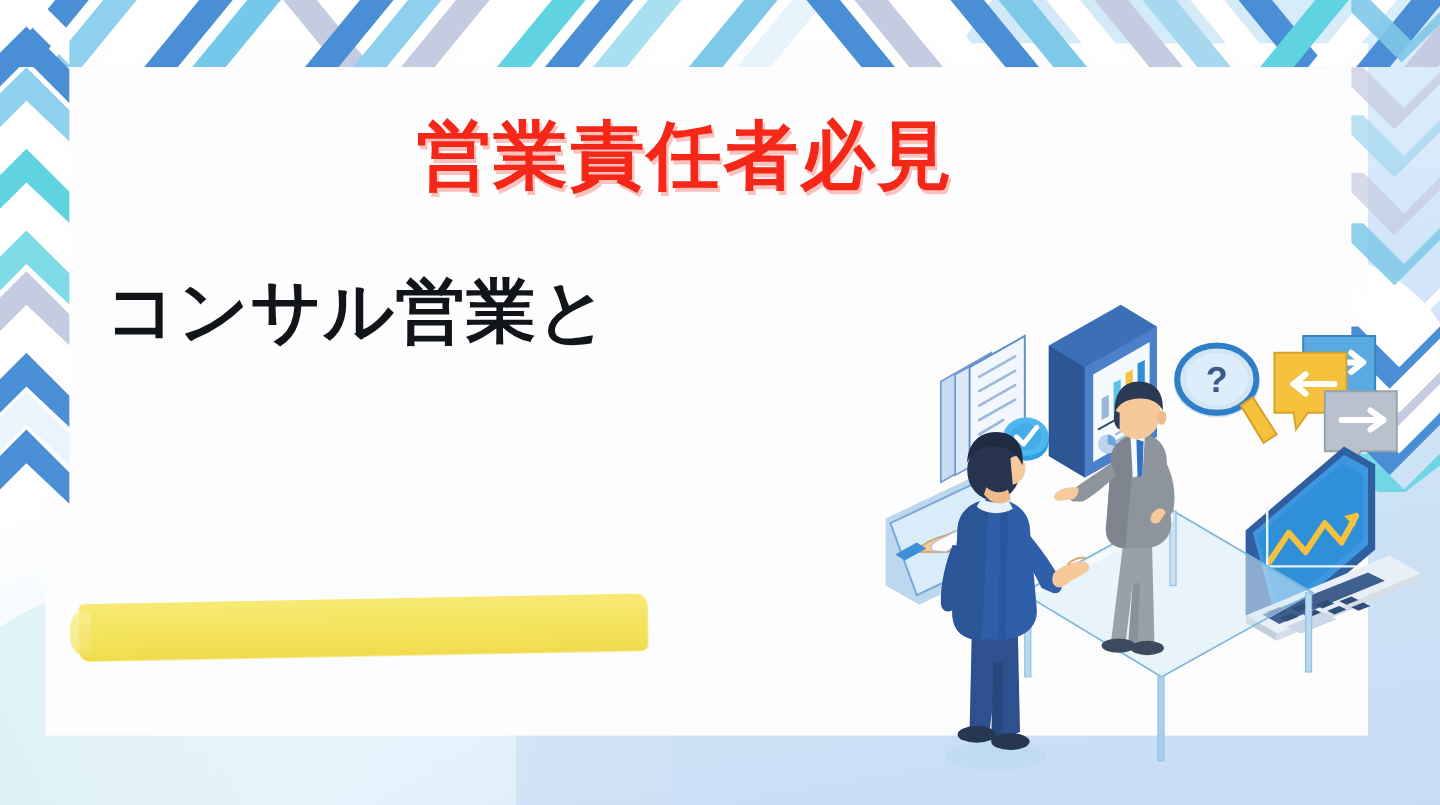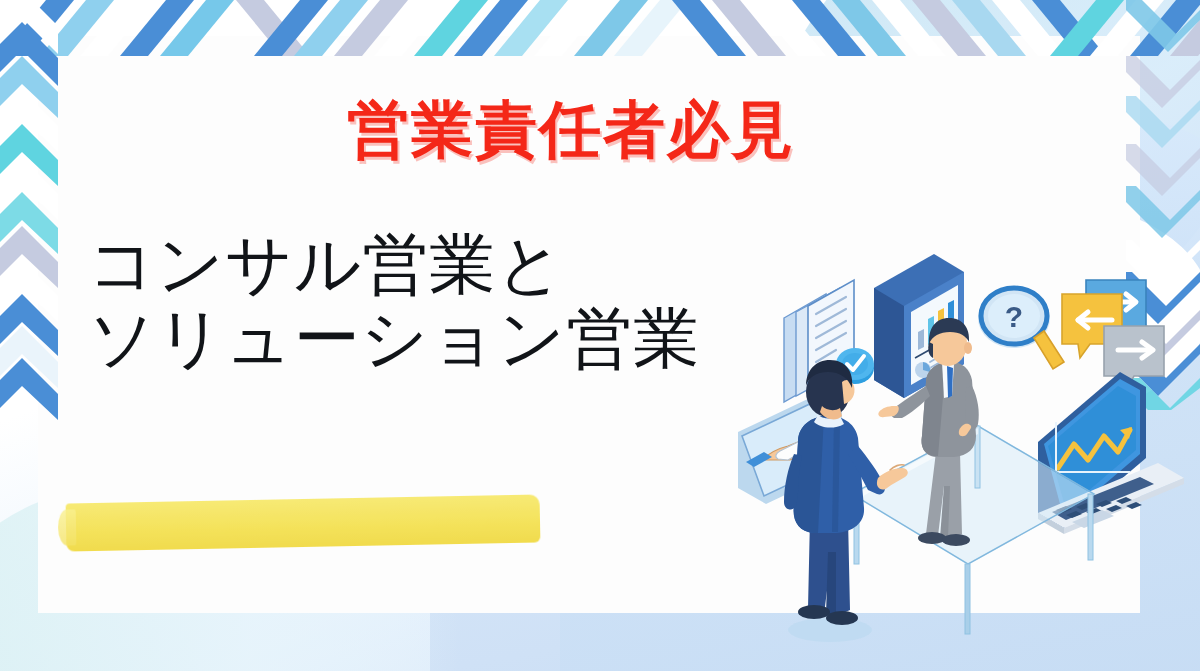--- a/index.html
+++ b/index.html
@@ -69,21 +69,21 @@
 
   
   .red-head{
     position:absolute;left:347px;top:88px;
     font-size:62px;font-weight:700;letter-spacing:2px;color:#f42718;
     text-shadow:2px 3px 0 rgba(244,39,24,.28);
     white-space:nowrap;
   }
   .main-title{
     position:absolute;left:88px;top:228px;width:740px;
-    font-size:66px;font-weight:400;line-height:1.12;color:#111418;
+    font-size:58px;font-weight:700;line-height:1.12;color:#111418;
     letter-spacing:1px;
   }
   .main-title .ln{display:block;white-space:nowrap;}
   .marker{
     position:absolute;left:66px;top:499px;width:474px;height:48px;
     background:linear-gradient(180deg,#f7e96a 0%,#f4e04d 60%,#f0d93f 100%);
     transform:rotate(-1.1deg);
     border-radius:4px 10px 6px 8px;
     opacity:.92;
     filter:blur(.4px);
@@ -192,21 +192,20 @@
       <polygon points="74,378 44,408 14,378 -10,378 32,420 74,388" fill="#5fd4e0" opacity=".85"></polygon>
     </svg>
   </div>
 
   <div class="red-head">営業責任者必見</div>
 
   <div class="marker"></div>
 
   <div class="main-title">
     <span class="ln">コンサル営業と</span>
-    <span class="ln">ソリューション営業</span>
   </div>
 
   <div class="illus">
     <svg width="478" height="410" viewBox="0 0 478 410">
 
       <g>
         <polygon points="62,72 104,48 104,132 62,156" fill="#c7dcf2" stroke="#6d9ad1" stroke-width="1.4"></polygon>
         <polygon points="74,66 118,42 118,126 74,150" fill="#dce9f7" stroke="#6d9ad1" stroke-width="1.4"></polygon>
         <polygon points="86,60 132,34 132,120 86,146" fill="#f2f7fd" stroke="#5d8ec9" stroke-width="1.6"></polygon>
         <g stroke="#9fb9d8" stroke-width="2.2" stroke-linecap="round">

